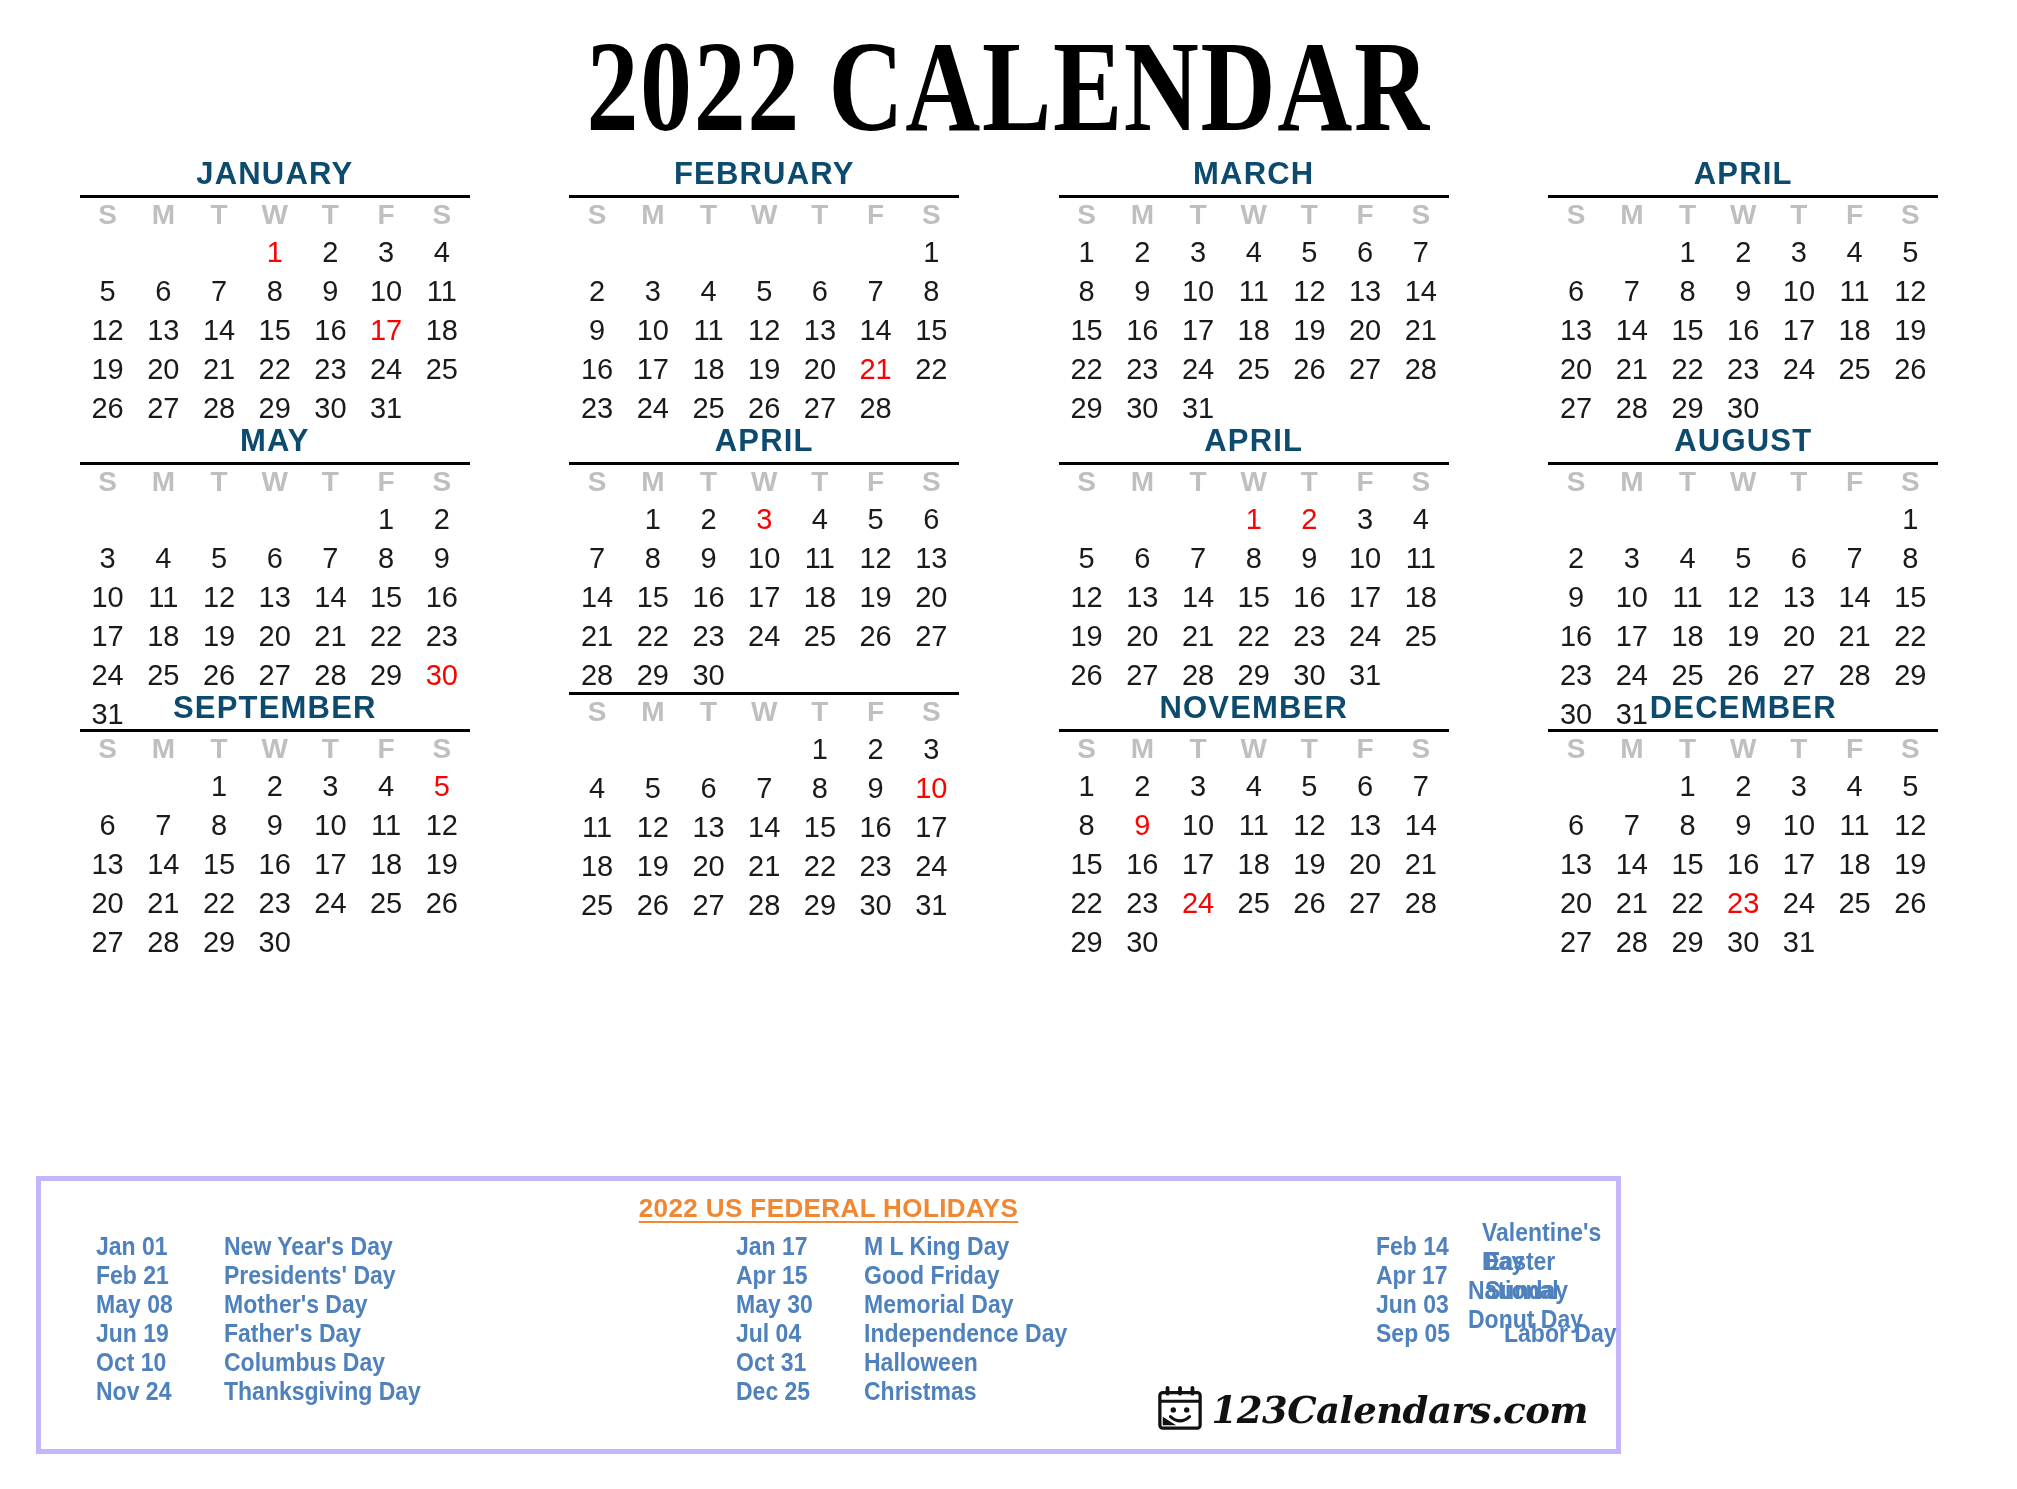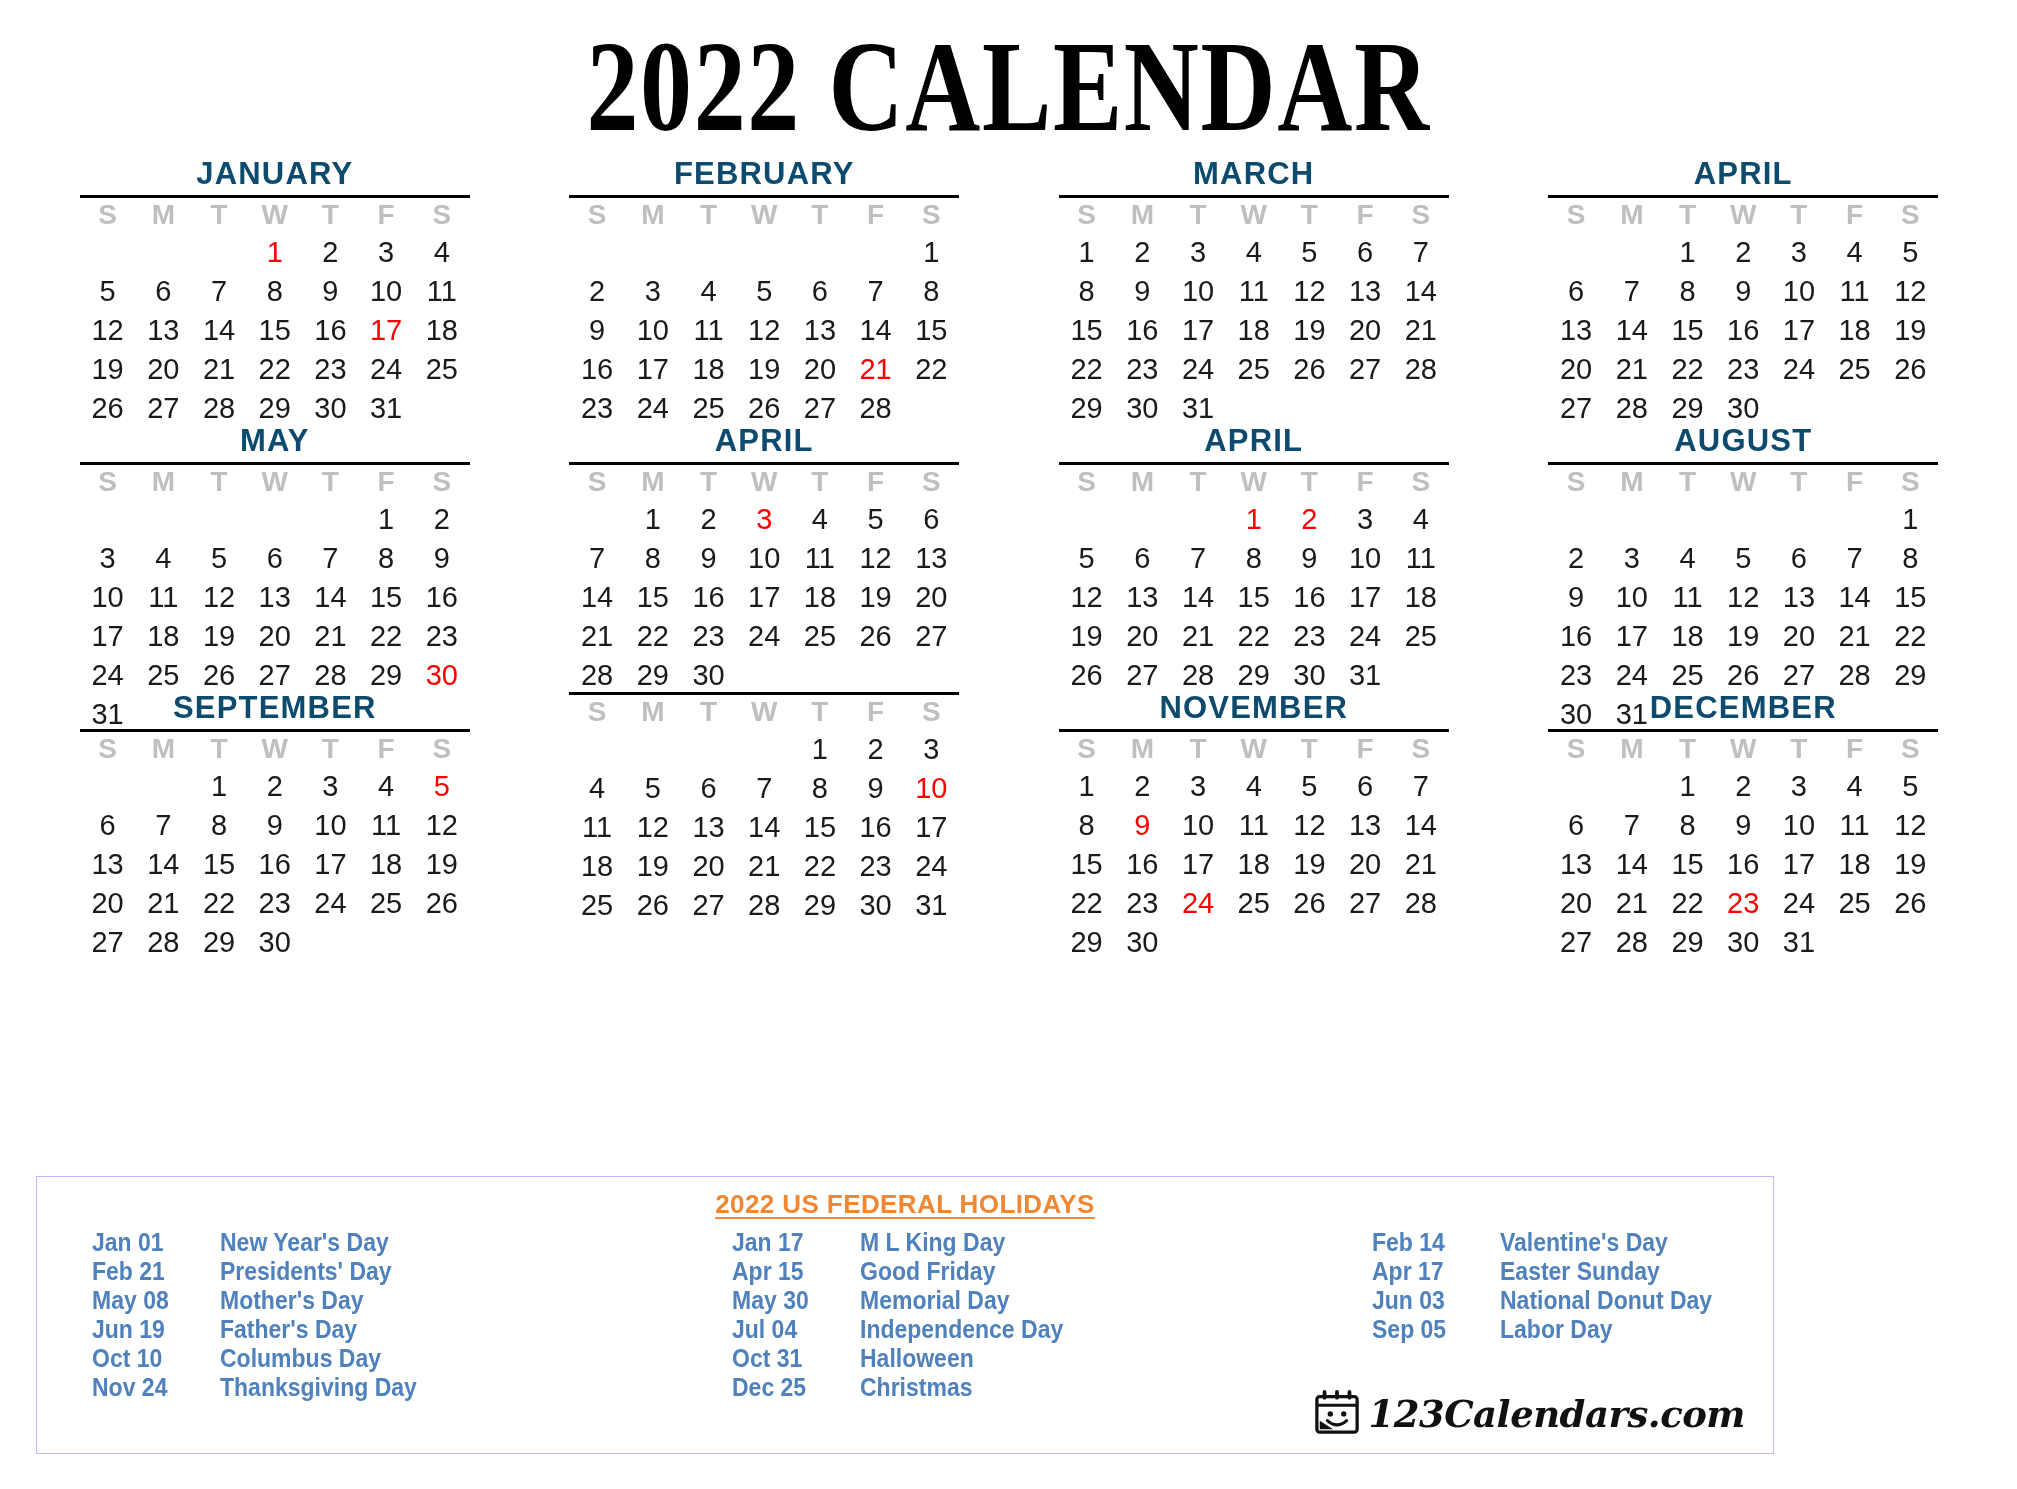--- a/index.html
+++ b/index.html
@@ -80,22 +80,22 @@
     padding:4px 0;
     line-height:1;
     height:31px;
   }
   table.cal td.hol{ color:#FF0000; }
   table.cal td.empty{ color:transparent; }
   
   .holidays-box{
     position:absolute;
     left:36px; top:1176px;
-    width:1738px; height:278px;
-    border:1px solid #c4b5fd;
+    width:1585px; height:278px;
+    border:5px solid #c4b5fd;
     box-sizing:border-box;
     background:#ffffff;
   }
   .hol-title{
     text-align:center;
     font-size:26px;
     font-weight:bold;
     color:#F08833;
     letter-spacing:0.4px;
     padding-top:12px;

